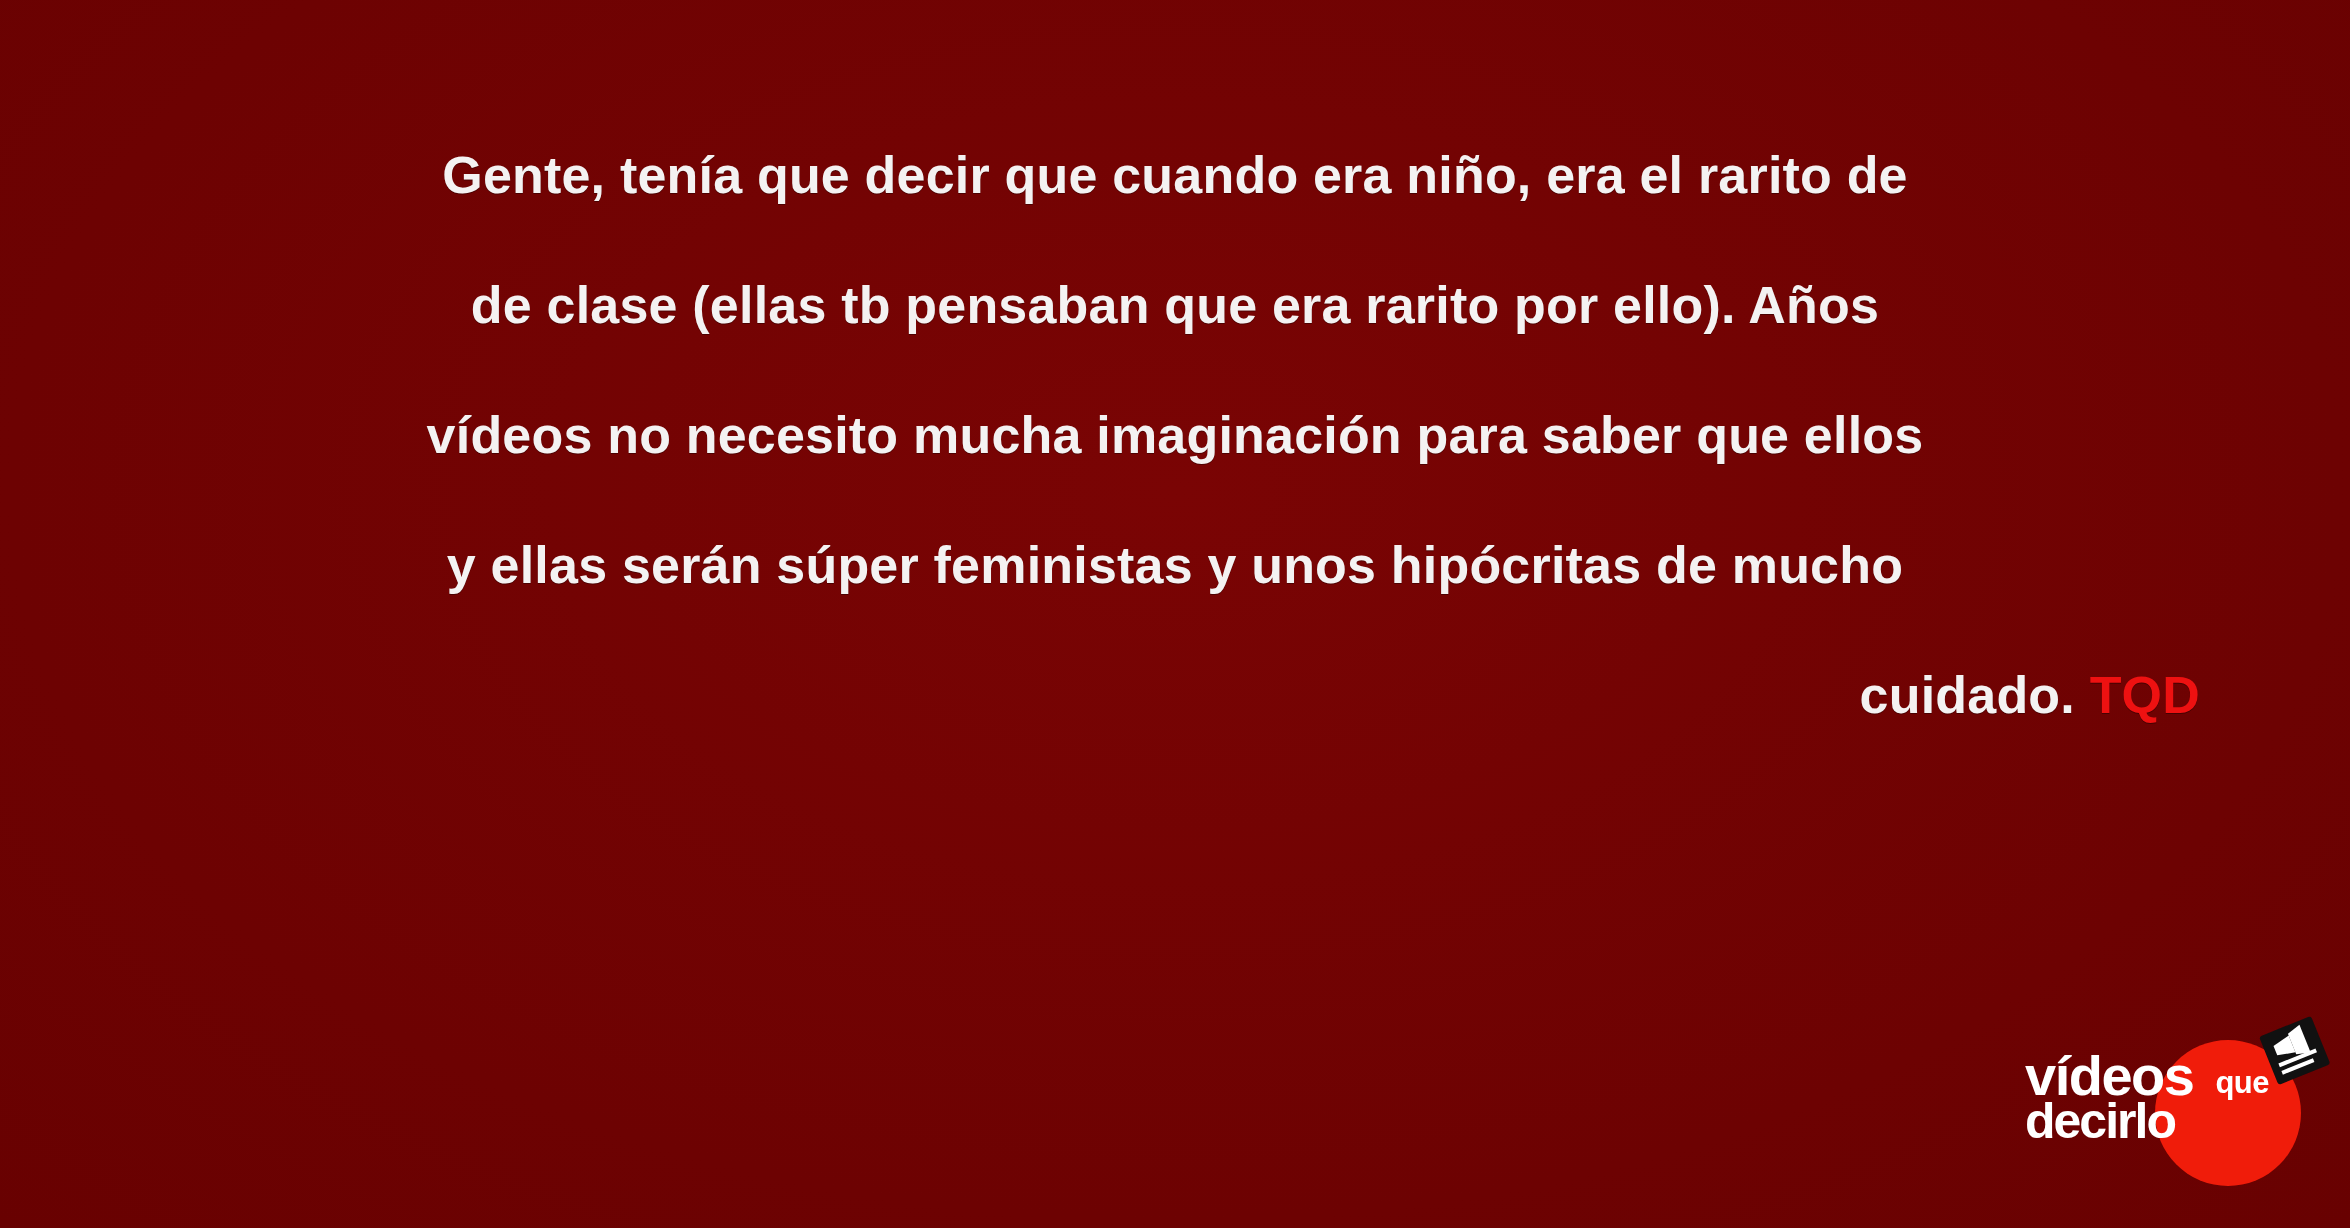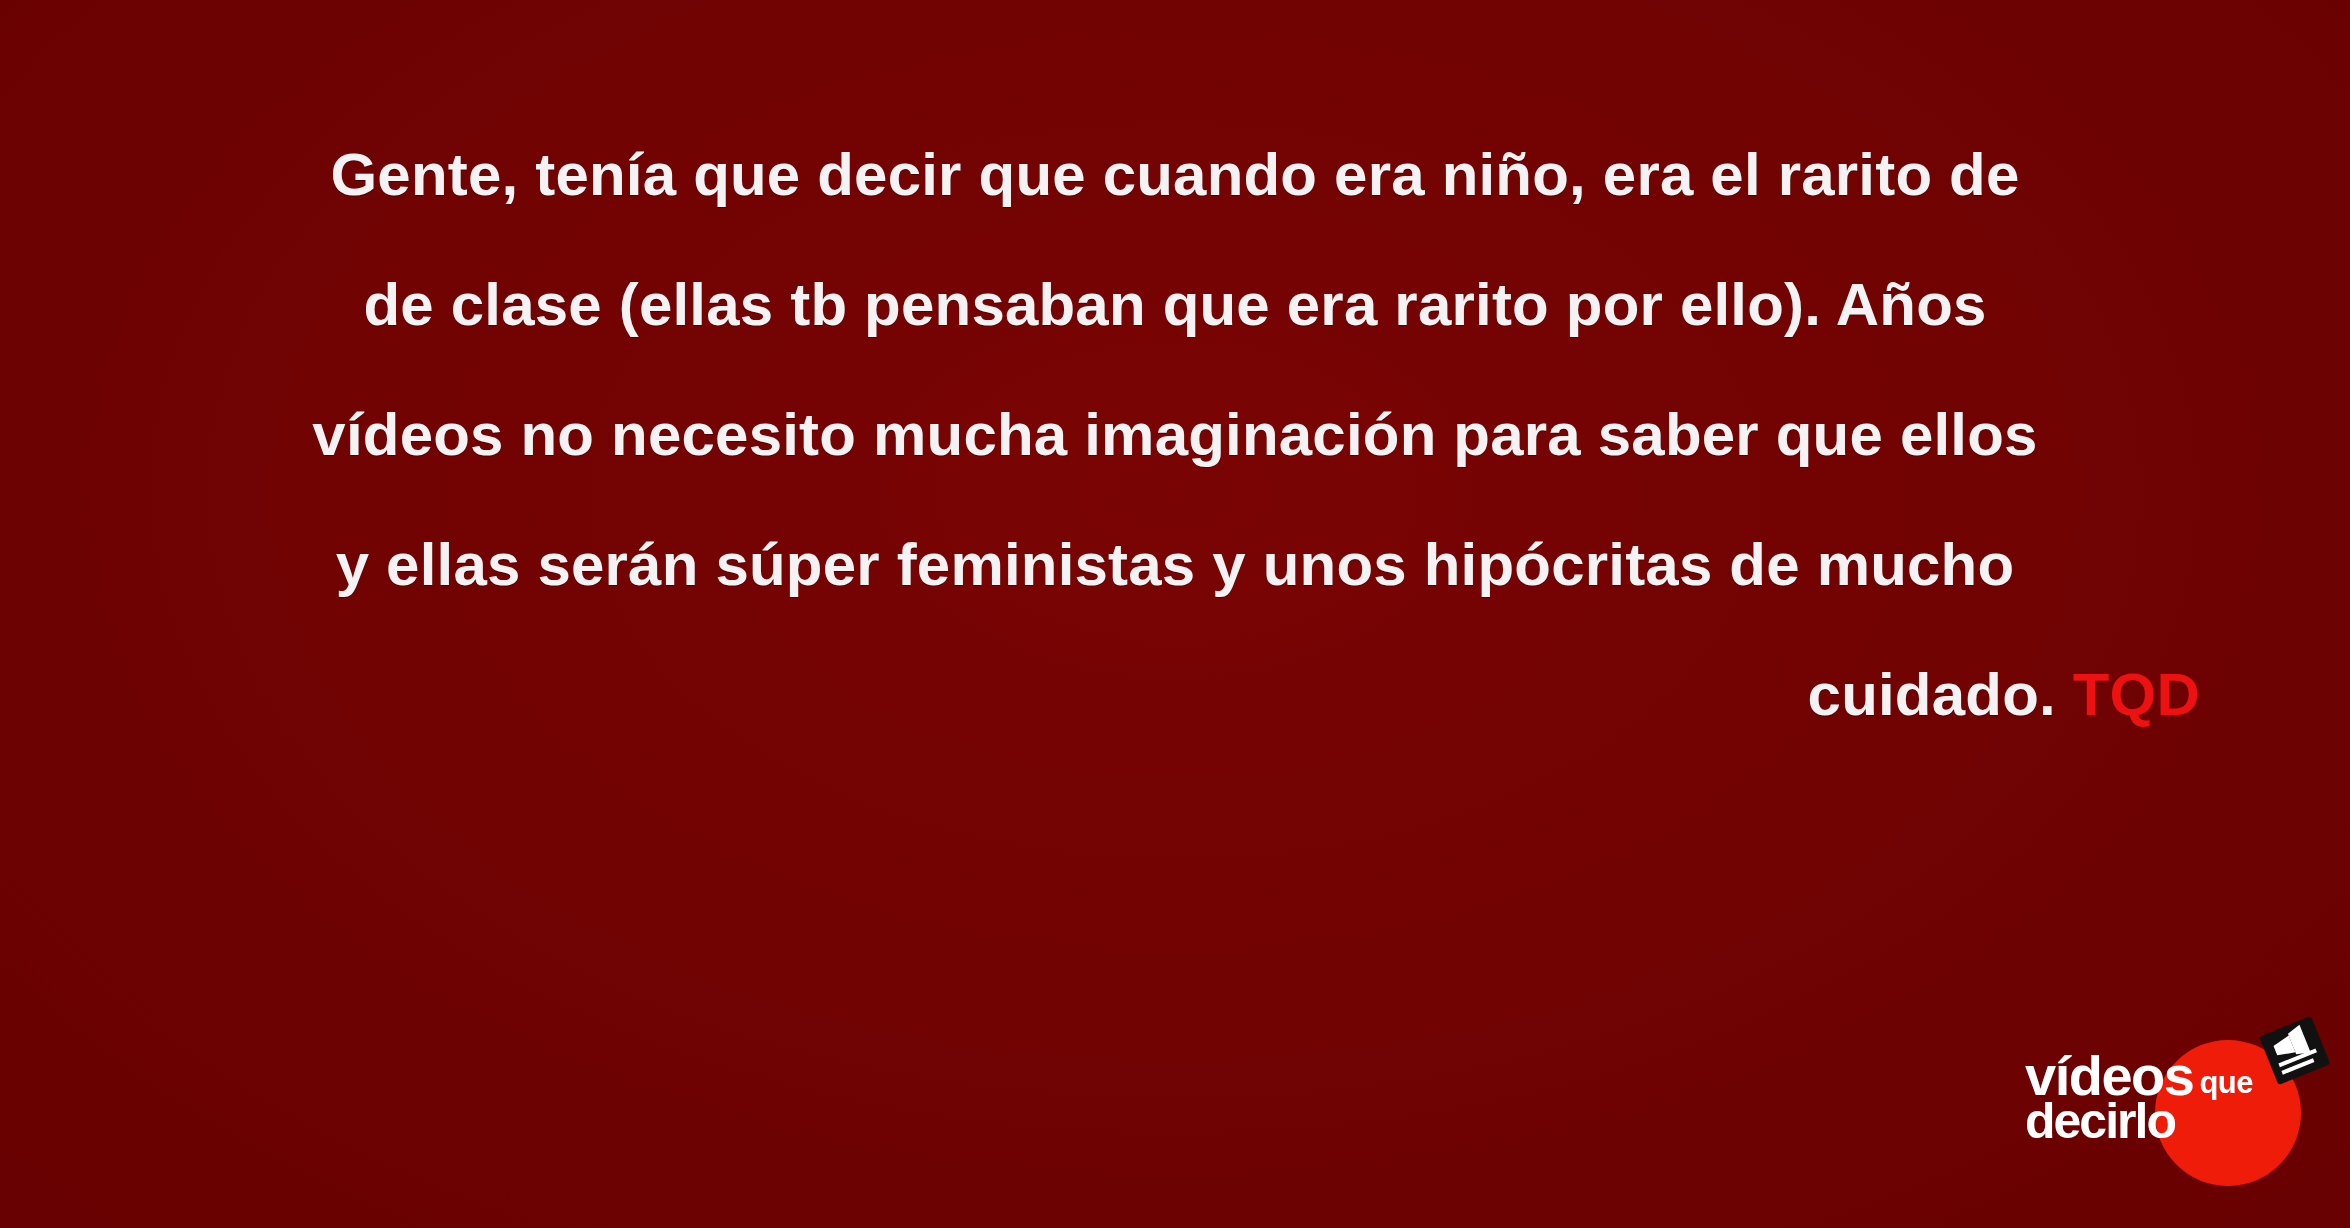--- a/index.html
+++ b/index.html
@@ -32,21 +32,21 @@
     top: 110px;
     width: 2050px;
     text-align: center;
   }
 
   .quote-line {
     display: block;
     color: #f4f2f2;
     font-family: "Liberation Sans", sans-serif;
     font-weight: bold;
-    font-size: 60px;
+    font-size: 52px;
     line-height: 130px;
     letter-spacing: 0.2px;
     white-space: nowrap;
     text-shadow: 0 1px 0 rgba(0,0,0,0.35);
   }
 
   .quote-line.last {
     white-space: normal;
     text-align: right;
   }
@@ -89,21 +89,21 @@
   .logo-row1 {
     display: block;
     font-size: 56px;
     letter-spacing: -1.5px;
     white-space: nowrap;
   }
 
   .logo-que {
     font-size: 31px;
     letter-spacing: -0.5px;
-    margin-left: 6px;
+    margin-left: 22px;
     position: relative;
     top: -2px;
   }
 
   .logo-row2 {
     display: block;
     font-size: 50px;
     letter-spacing: -2px;
     white-space: nowrap;
     margin-top: -4px;

